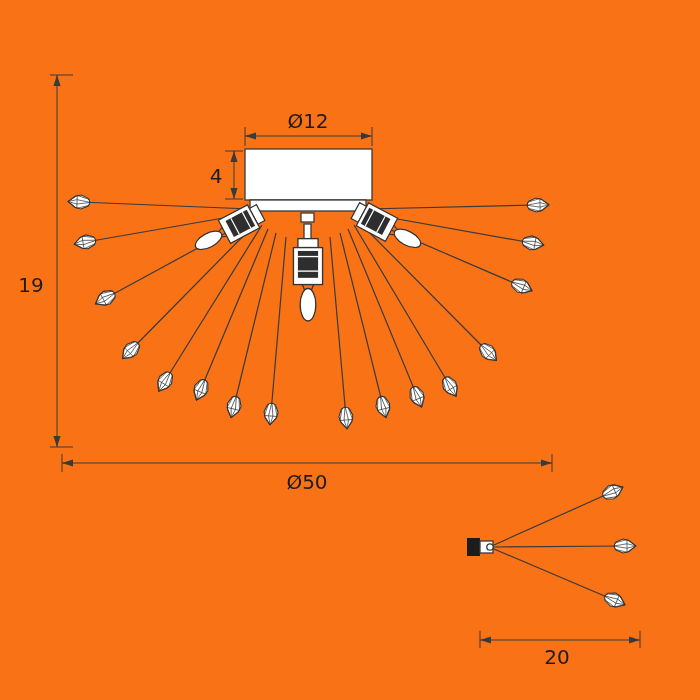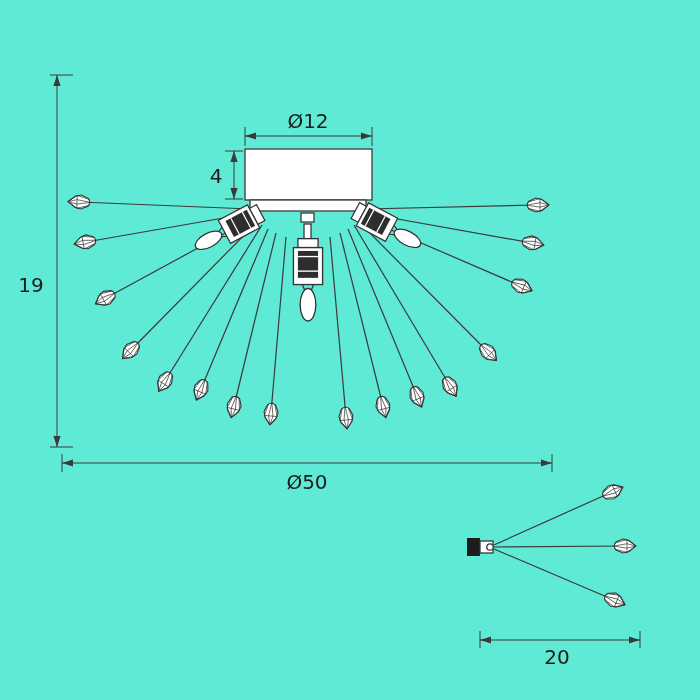--- a/index.html
+++ b/index.html
@@ -1,16 +1,16 @@
 <!DOCTYPE html>
 <html style="--line: #3a3a3a;"><head>
 <meta charset="utf-8">
 <style>
   html,body{margin:0;padding:0;background:#fff;}
-  .sheet{position:relative;width:700px;height:700px;background:#5eead4;overflow:hidden;
+  .sheet{position:relative;width:700px;height:700px;background:#f97316;overflow:hidden;
          font-family:"DejaVu Sans",sans-serif;}
   svg{position:absolute;inset:0;}
   .fillw{fill:#ffffff;stroke:var(--line,#3a3a3a);stroke-width:1.3;}
   .filld{fill:#1c1c1c;stroke:none;}
   text.dim{font-family:"DejaVu Sans",sans-serif;font-size:20px;fill:#1c1c1c;text-anchor:middle;}
 </style>
 </head>
 <body>
 
 <div class="sheet">

